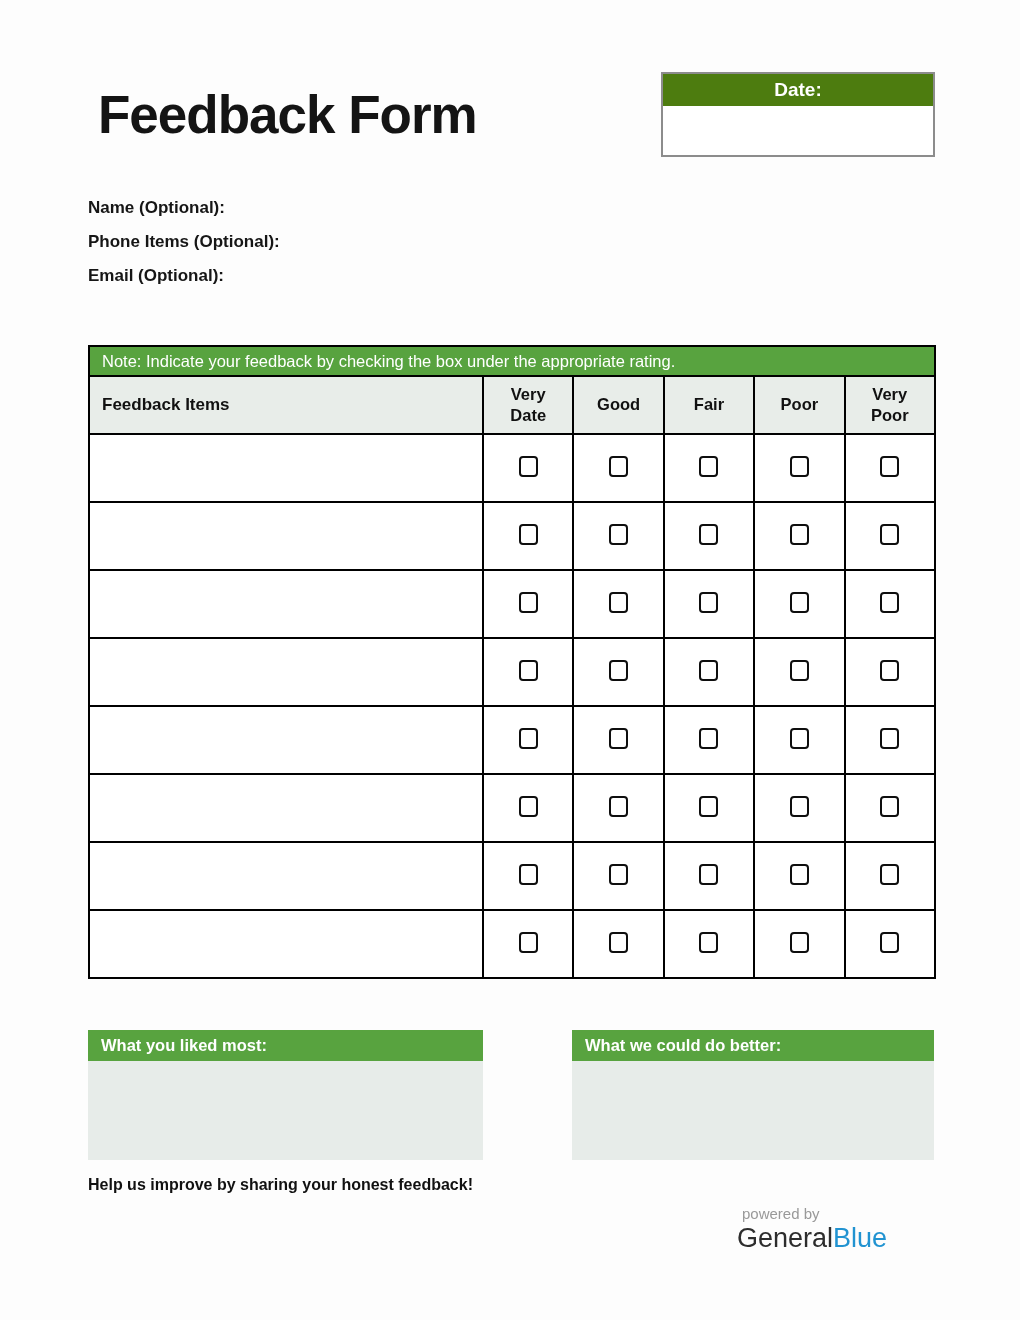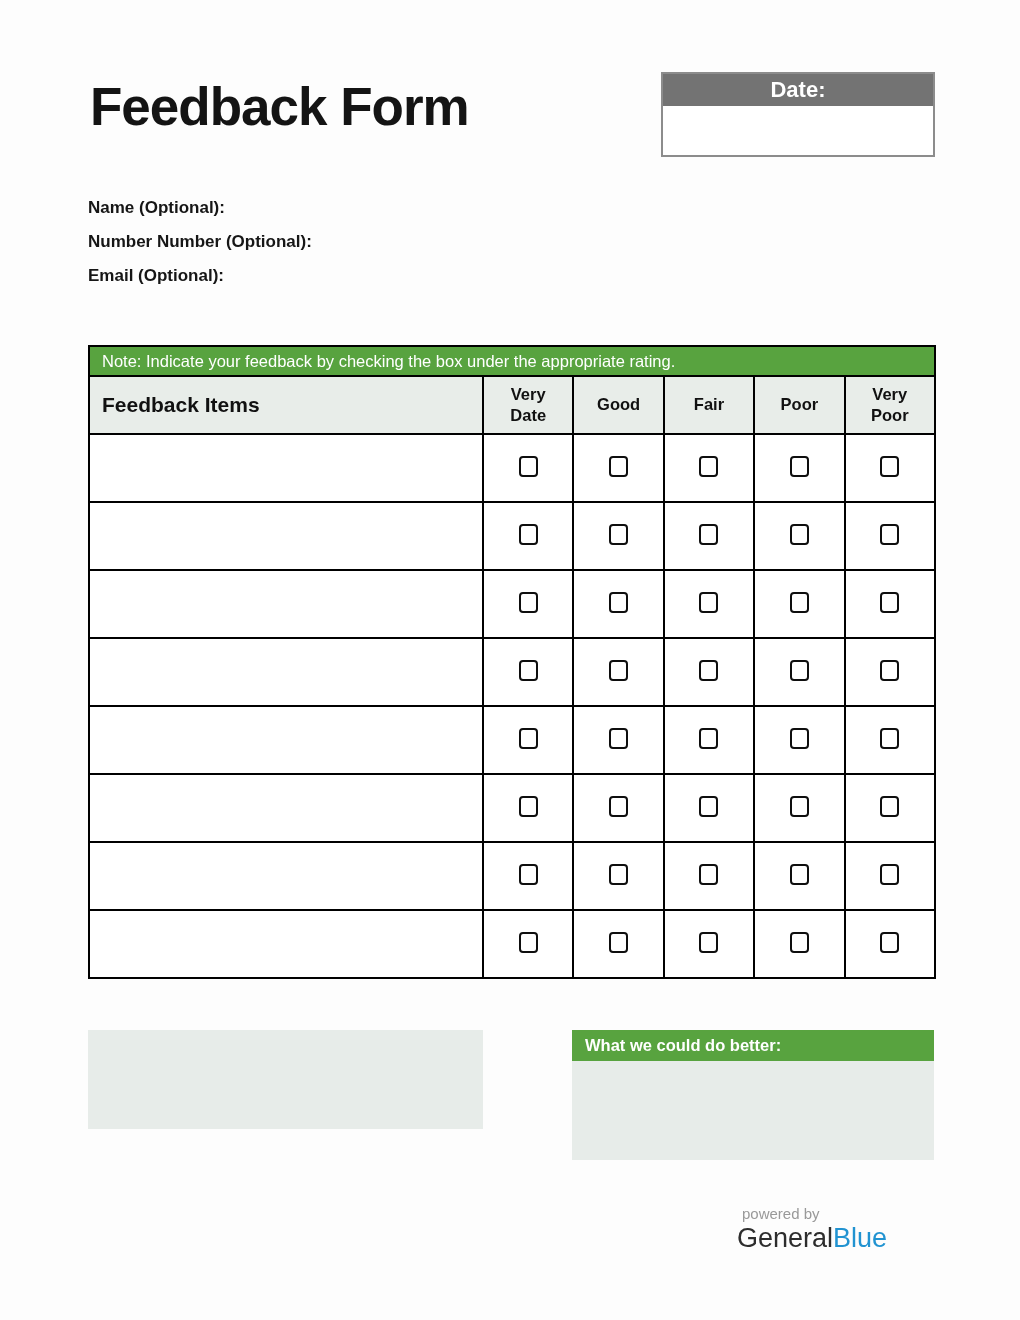--- a/index.html
+++ b/index.html
@@ -1,41 +1,41 @@
 <!DOCTYPE html>
 <html><head>
 <meta charset="utf-8">
 <style>
   html, body { margin:0; padding:0; background:#ffffff; }
   body { width:1020px; height:1320px; font-family:"Liberation Sans", sans-serif; }
   #page { position:relative; width:1020px; height:1320px; background:#fdfdfd; overflow:hidden; }
 
-  .title { position:absolute; left:90px; top:76px; margin:0; font-size:53px; font-weight:700;
+  .title { position:absolute; left:90px; top:76px; margin:8px; font-size:53px; font-weight:700;
            letter-spacing:-1px; color:#141414; }
 
   
   .date-box { position:absolute; left:661px; top:72px; width:274px; height:85px;
               border:2px solid #8c8c8c; box-sizing:border-box; background:#ffffff; }
-  .date-head { height:32px; background:#737373; color:#ffffff; font-size:22px; font-weight:700;
+  .date-head { height:32px; background:#4d7c0f; color:#ffffff; font-size:19px; font-weight:700;
                display:flex; align-items:center; justify-content:center; }
   .date-body { height:47px; background:#ffffff; }
 
   
   .contacts { position:absolute; left:88px; top:197px; }
   .contact-row { margin-bottom:13px; line-height:21px; font-size:17px; font-weight:700; color:#161616; }
 
   
   .fb-table { position:absolute; left:88px; top:345px; width:846px;
               border-collapse:collapse; table-layout:fixed; }
   .fb-table td { border:2px solid #000000; box-sizing:border-box; }
   td.note { background:#58a33f; color:#ffffff; font-size:16.5px; font-weight:500;
             height:30px; padding:0 12px; }
   tr.head td { background:#e8ede9; height:58px; font-size:16.5px; font-weight:600;
                text-align:center; color:#111111; line-height:1.3; padding:0 14px; }
-  tr.head td.hitems { text-align:left; padding:0 0 0 12px; font-weight:700; font-size:21px; }
+  tr.head td.hitems { text-align:left; padding:0 0 0 12px; font-weight:700; font-size:17px; }
   tr.body td { height:68px; background:#ffffff; }
   td.cbcell { text-align:center; vertical-align:middle; }
   .cb { display:inline-block; width:15px; height:17px; border:2.5px solid #0e0e0e;
         border-radius:4px; background:#ffffff; }
 
   
   .panel { position:absolute; top:1030px; }
   #panel-liked { left:88px; width:395px; }
   #panel-better { left:572px; width:362px; }
   .panel-head { height:31px; background:#58a33f; color:#ffffff; font-size:16.5px; font-weight:600;
@@ -57,21 +57,21 @@
 
   <h1 class="title">Feedback Form</h1>
 
   <div class="date-box">
     <div class="date-head">Date:</div>
     <div class="date-body"></div>
   </div>
 
   <div class="contacts" id="contacts">
       <div class="contact-row"><span>Name (Optional):</span><span style="padding-left: 8px;"></span></div>
-      <div class="contact-row"><span>Number Number (Optional):</span><span style="padding-left: 8px;"></span></div>
+      <div class="contact-row"><span>Phone Items (Optional):</span><span style="padding-left: 8px;"></span></div>
       <div class="contact-row"><span>Email (Optional):</span><span style="padding-left: 8px;"></span></div>
     </div>
 
   <table class="fb-table">
     <colgroup id="cols">
         <col style="width: 394px;">
         <col style="width: 90.4px;">
         <col style="width: 90.4px;">
         <col style="width: 90.4px;">
         <col style="width: 90.4px;">
@@ -150,28 +150,30 @@
           <td class="cbcell"><span class="cb"></span></td>
           <td class="cbcell"><span class="cb"></span></td>
           <td class="cbcell"><span class="cb"></span></td>
           <td class="cbcell"><span class="cb"></span></td>
           <td class="cbcell"><span class="cb"></span></td>
         </tr>
       </tbody>
   </table>
 
   <div class="panel" id="panel-liked">
+    <div class="panel-head">What you liked most:</div>
     <div class="panel-body"></div>
   </div>
 
   <div class="panel" id="panel-better">
     <div class="panel-head">What we could do better:</div>
     <div class="panel-body"></div>
   </div>
 
+  <div class="footer-msg">Help us improve by sharing your honest feedback!</div>
 
   <div class="powered">
     <div class="powered-by">powered by</div>
     <div class="brand">
       <span class="brand-general">General</span><span class="brand-blue">Blue</span>
     </div>
   </div>
 
 </div>
 

